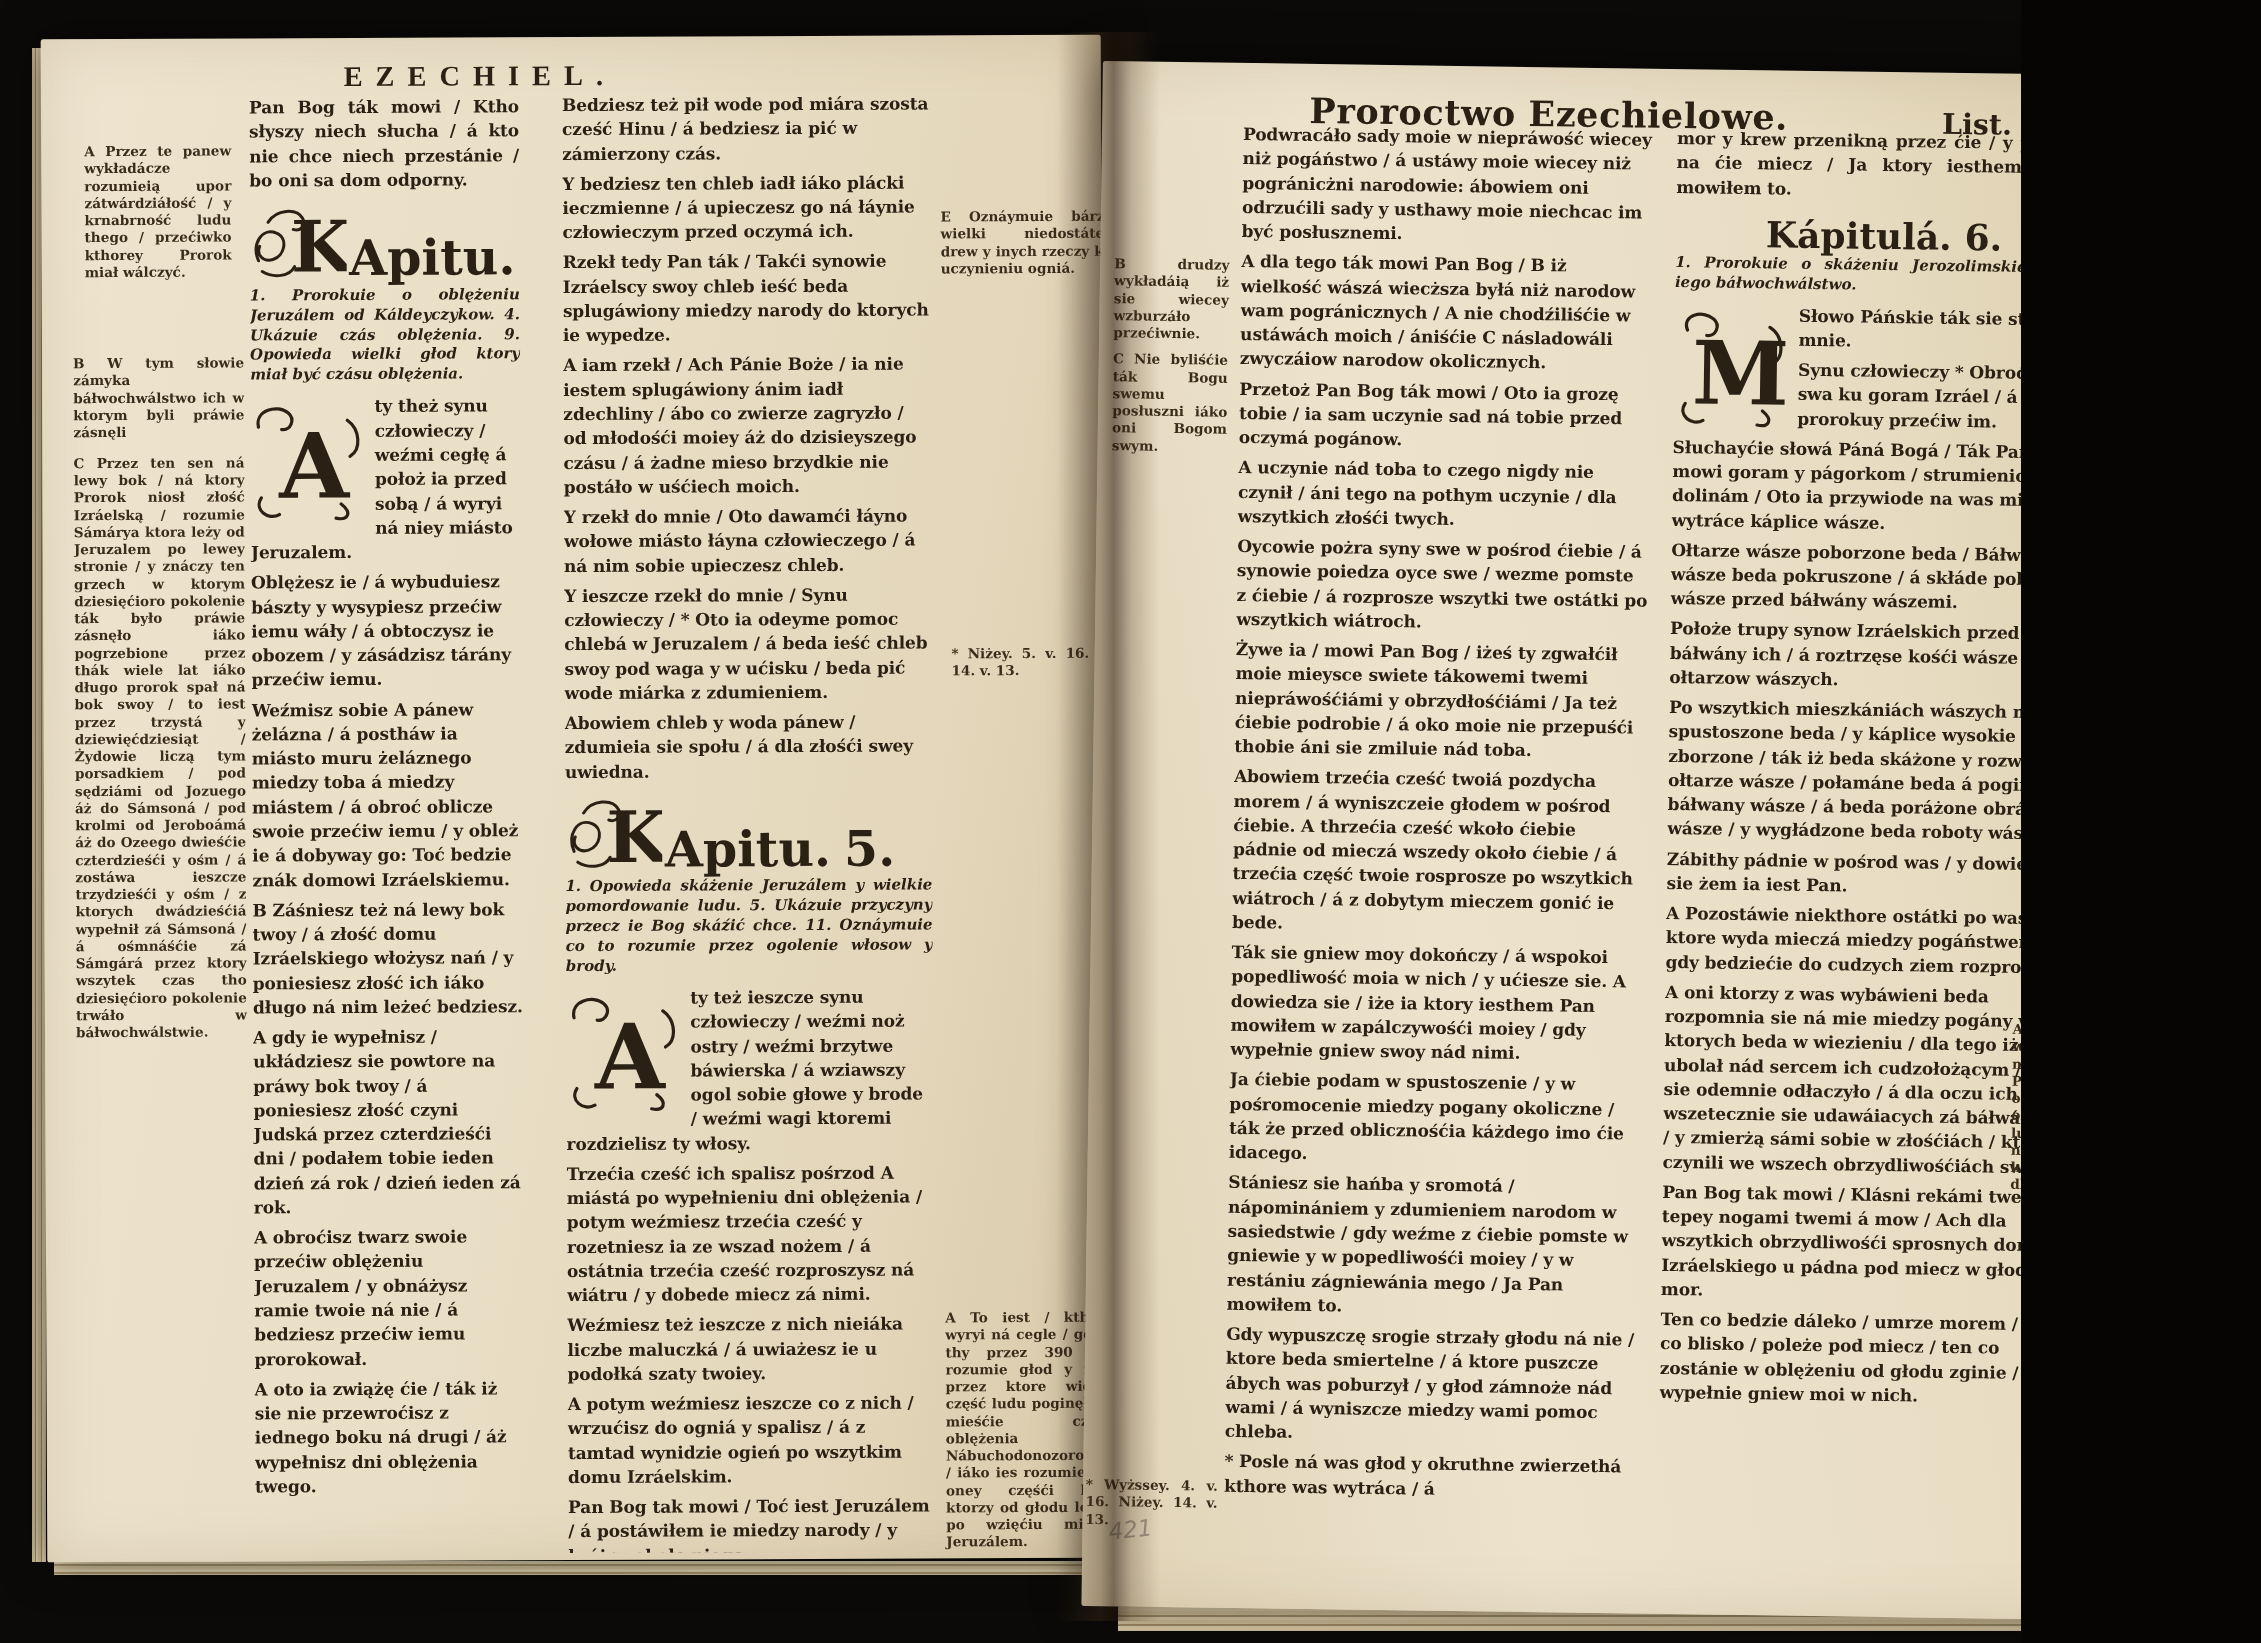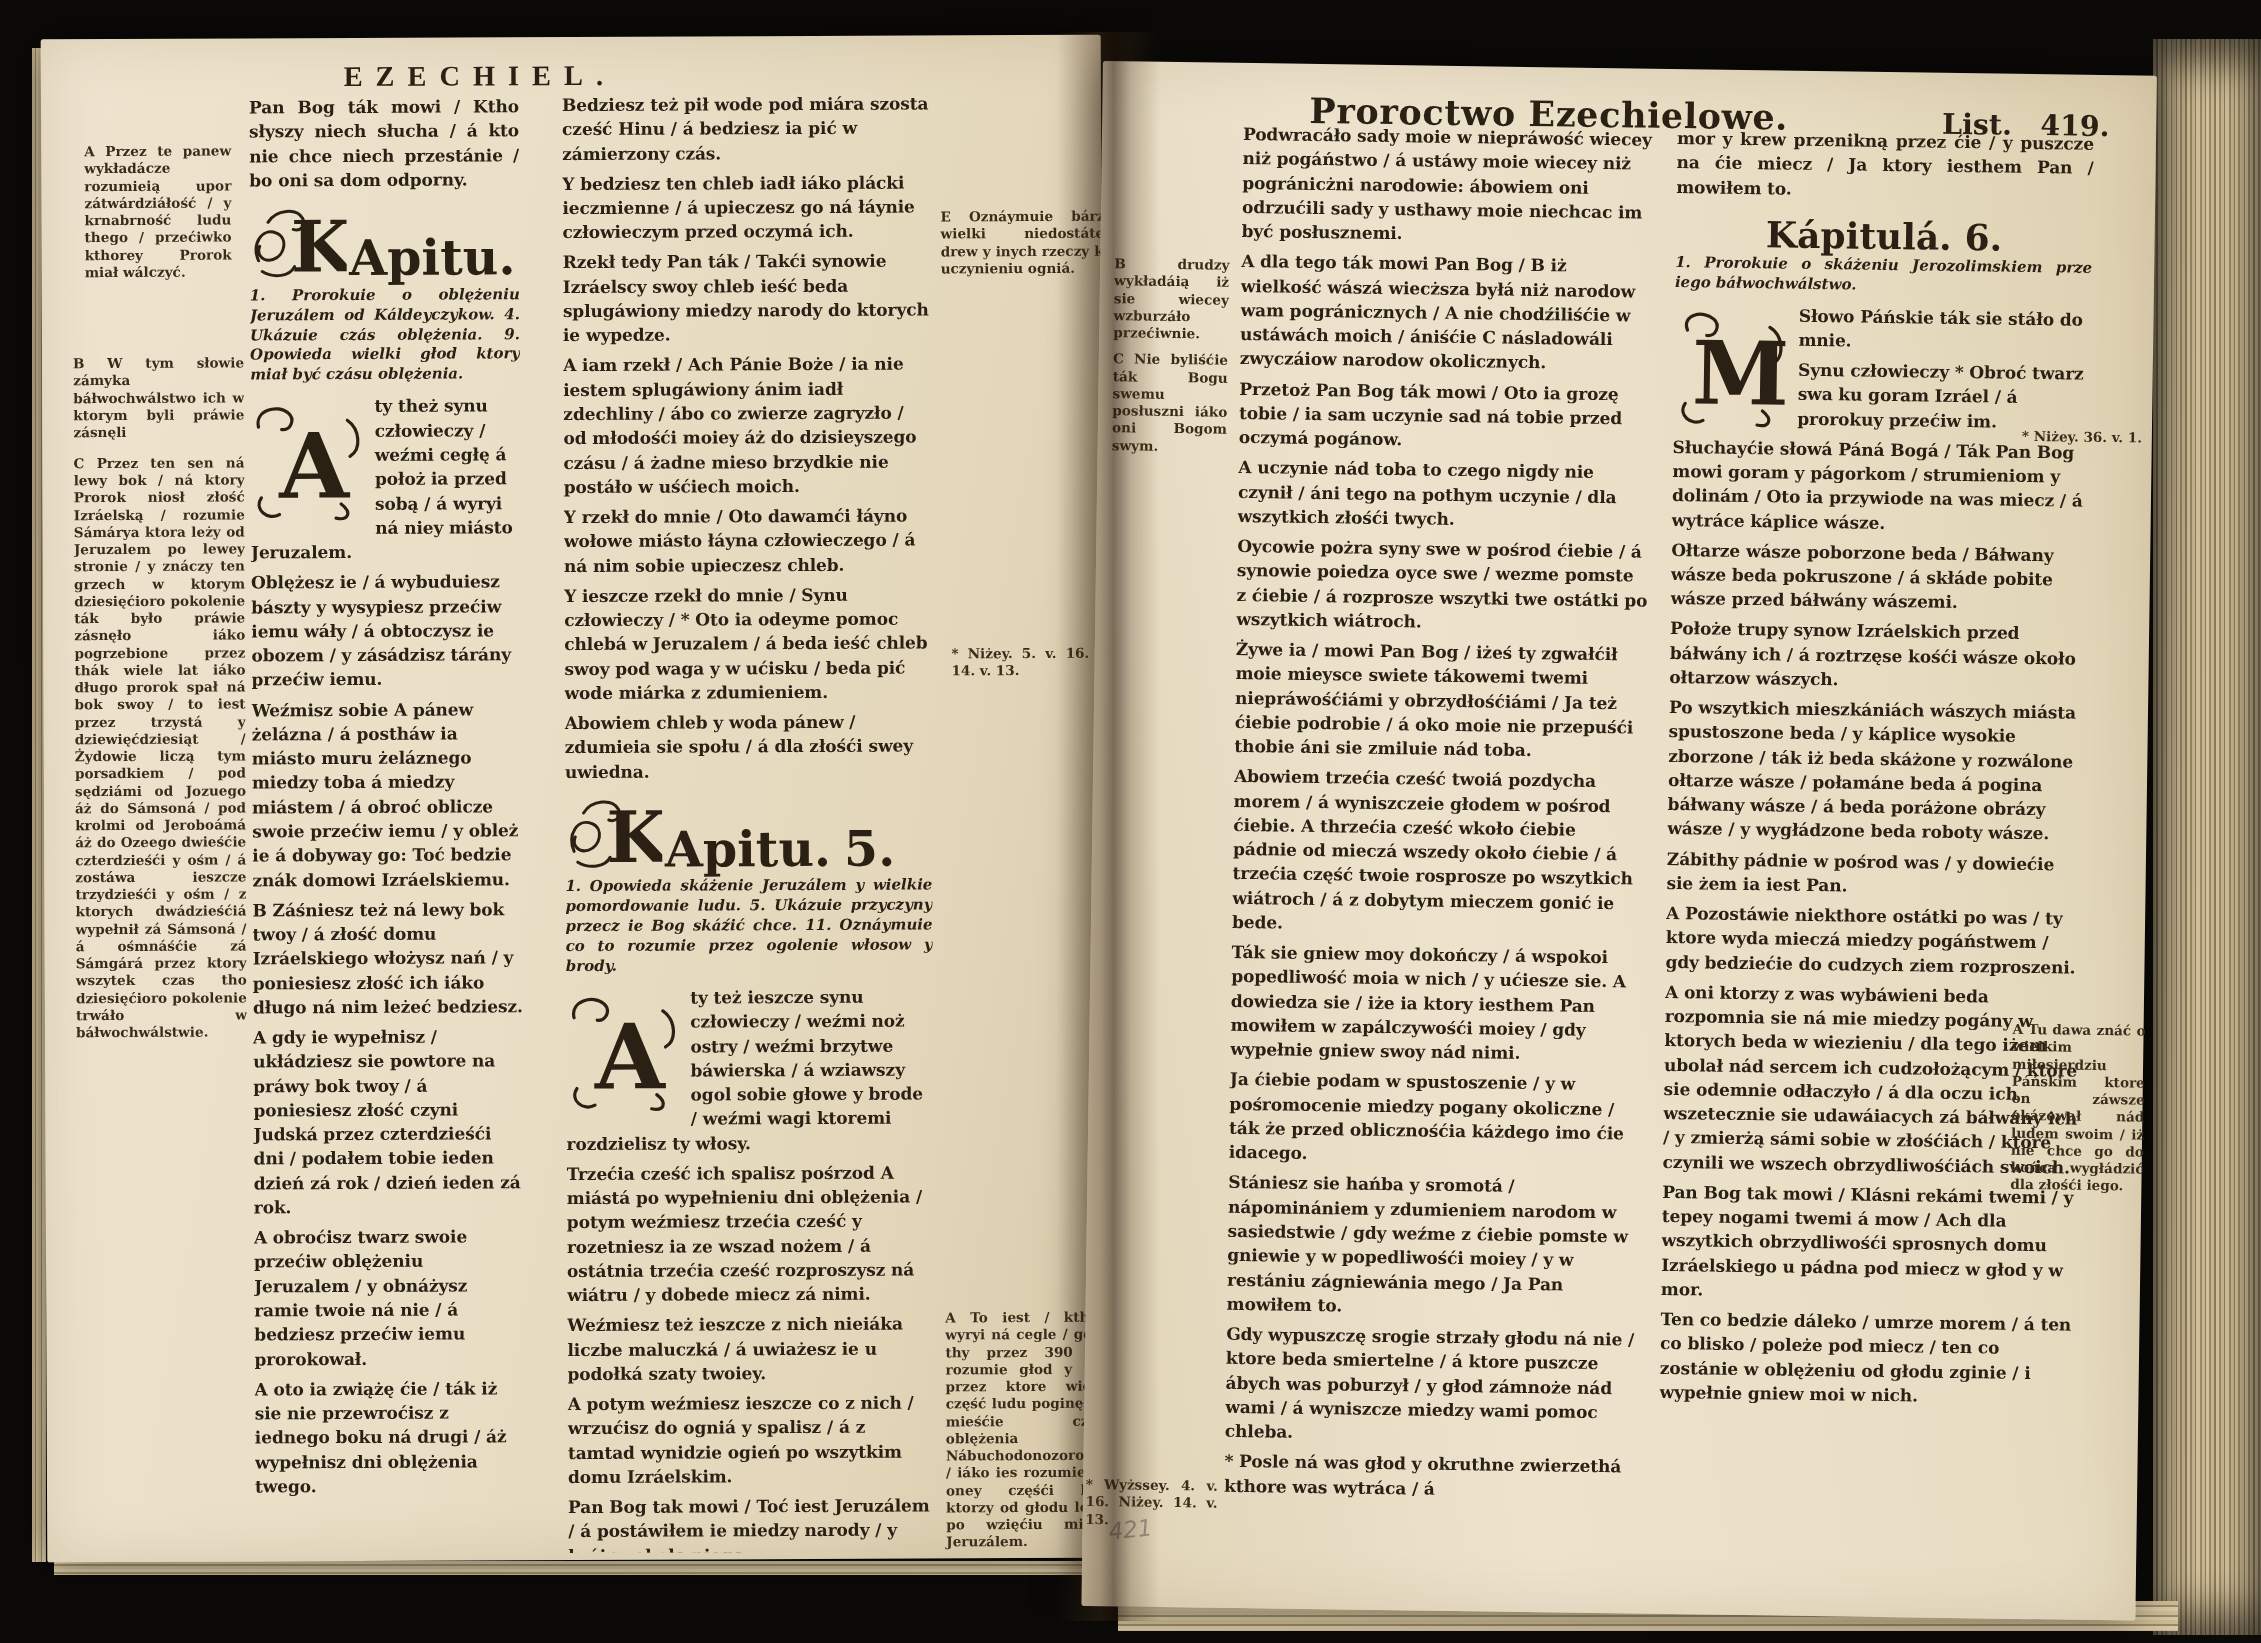--- a/index.html
+++ b/index.html
@@ -1,16 +1,16 @@
 <!DOCTYPE html>
 <html style="font-size:10.3px"><head>
 <meta charset="utf-8">
 <style>
   html,body{margin:0;padding:0;background:#060504;}
-  #stage{position:relative;width:2261px;height:1644px;background:#0b0a08;overflow:hidden;
+  #stage{position:relative;width:2021px;height:1644px;background:#0b0a08;overflow:hidden;
          font-family:"DejaVu Serif",serif;color:#2b2014;}
   
   .fore-edge{position:absolute;left:2153px;top:39px;width:109px;height:1596px;
     background:repeating-linear-gradient(90deg,#c6b48e 0 3.2px,#8d7b57 3.2px 4.5px,#d2c19d 4.5px 7.8px,#9a8862 7.8px 9.7px);
     box-shadow:inset 0 26px 39px rgba(0,0,0,.55), inset 0 -26px 39px rgba(0,0,0,.5);}
   .bottom-edge-right{position:absolute;left:1118px;top:1601px;width:1060px;height:30px;
     background:repeating-linear-gradient(180deg,#cdbc97 0 3.9px,#9c8a64 3.9px 5.8px,#d8c8a4 5.8px 9.7px);}
   .bottom-edge-left{position:absolute;left:54px;top:1561px;width:1047px;height:14.2px;
     background:repeating-linear-gradient(180deg,#d9cca9 0 3.2px,#a4916a 3.2px 5.2px,#cfc09a 5.2px 7.8px);}
   .left-edge{position:absolute;left:32px;top:48px;width:14.2px;height:1514px;

